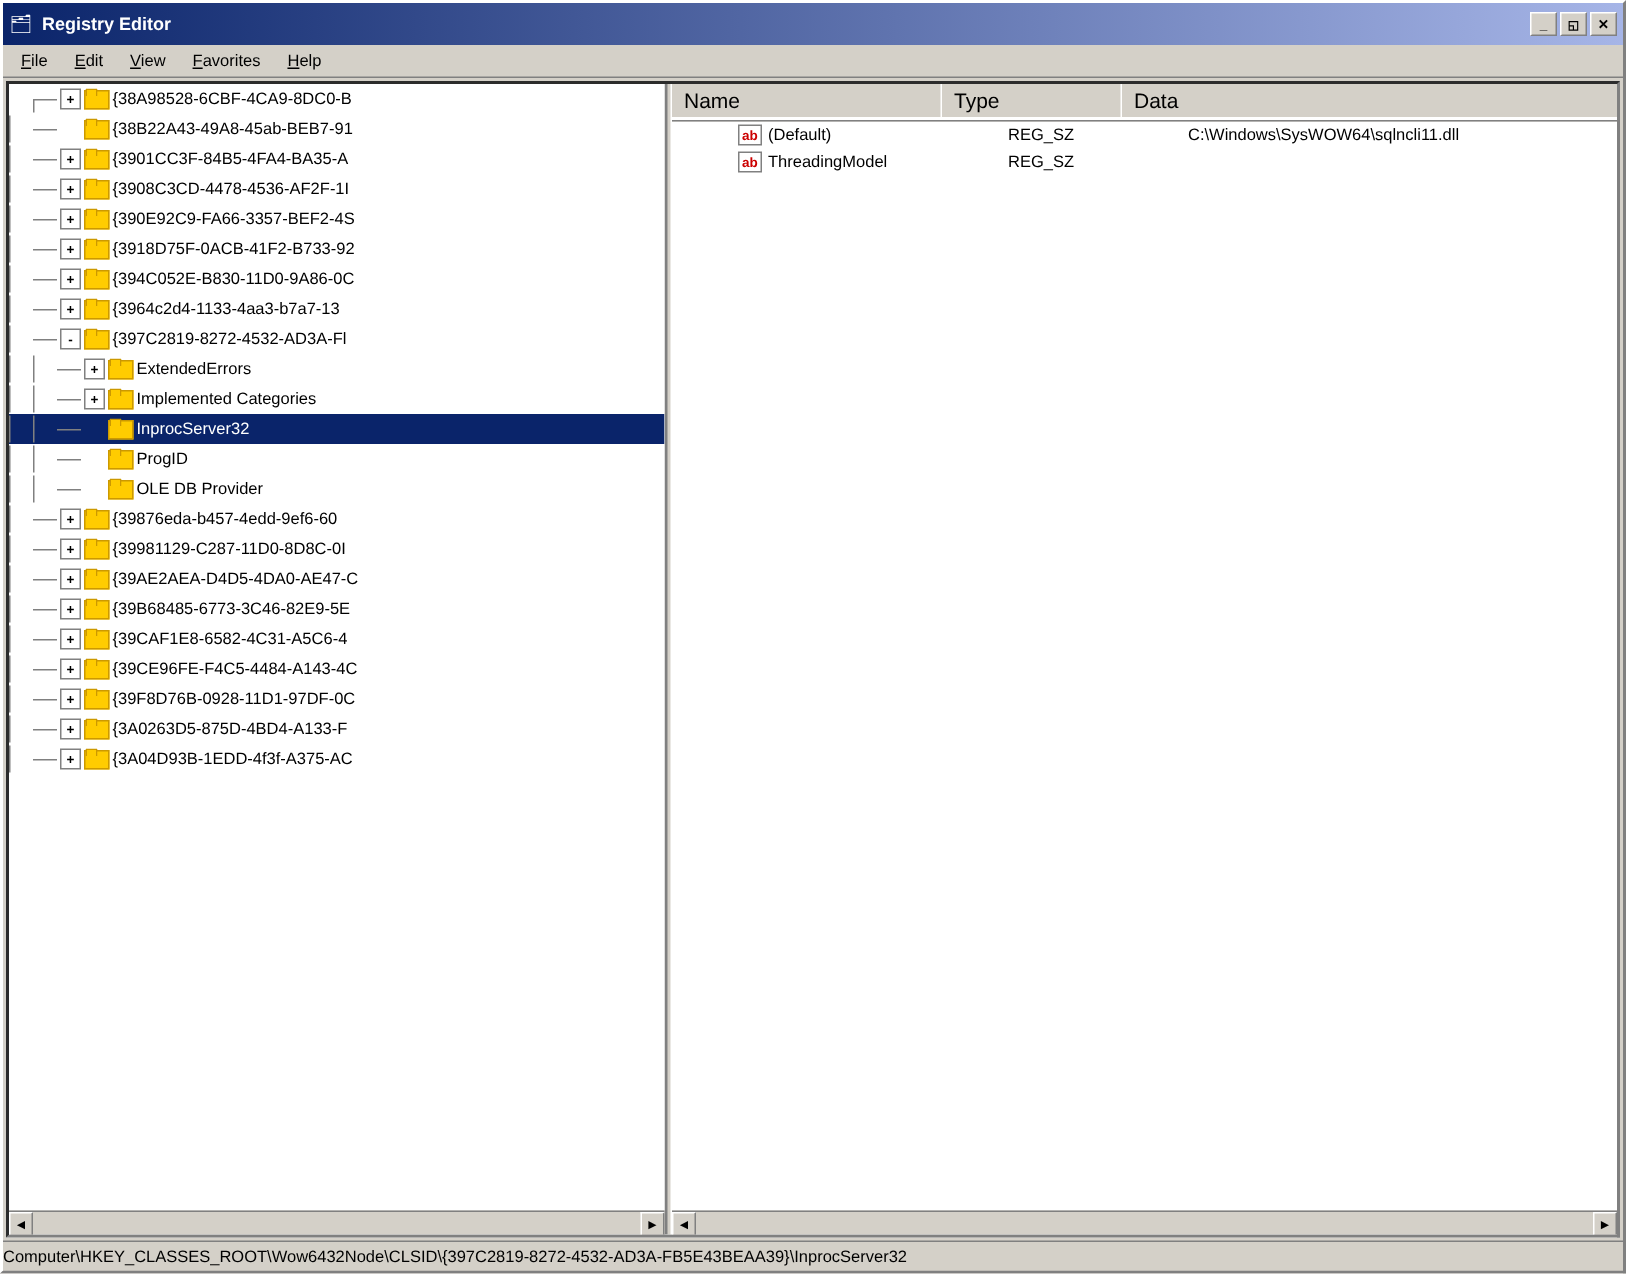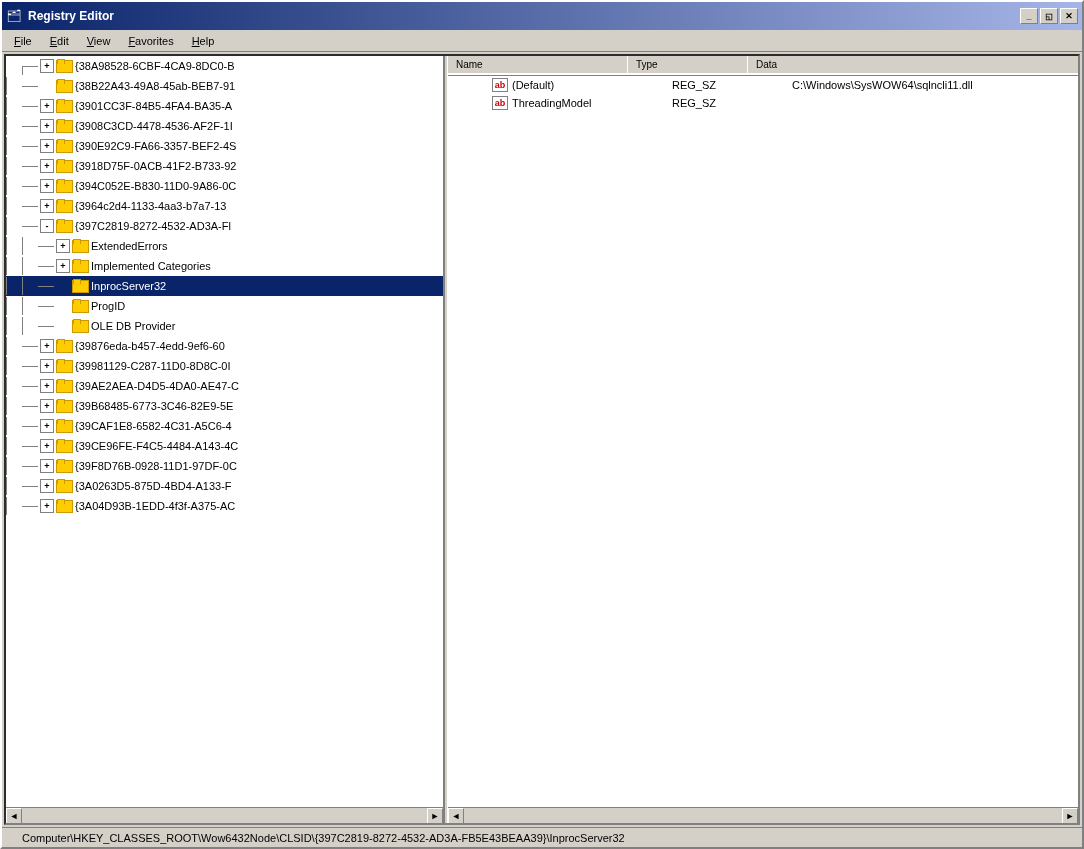--- a/index.html
+++ b/index.html
@@ -78,21 +78,21 @@
     .table-header {
       display: grid;
       grid-template-columns: 180px 120px 1fr;
       background: #d4d0c8;
       border-bottom: 1px solid #808080;
     }
     .col-header {
       padding: 3px 8px;
       border-right: 1px solid #808080;
       font-weight: normal;
-      font-size: 10px;
+      font-size: 14px;
       border-bottom: 2px solid;
       border-color: #808080 #fff #fff #808080;
       cursor: pointer;
     }
     .col-header:last-child { border-right: none; }
 
     
     .table-body { flex: 1; }
     .table-row {
       display: grid;
@@ -185,21 +185,21 @@
       border-radius: 1px 1px 0 0;
     }
 
     
     .status-bar {
       height: 20px;
       background: #d4d0c8;
       border-top: 1px solid #808080;
       display: flex;
       align-items: center;
-      padding: 0 20px;
+      padding: 0 0;
       font-size: 11px;
     }
 
     
     ::-webkit-scrollbar { width: 16px; height: 16px; }
     ::-webkit-scrollbar-track { background: #d4d0c8; }
     ::-webkit-scrollbar-thumb { background: #d4d0c8; border: 1px solid; border-color: #fff #808080 #808080 #fff; }
     ::-webkit-scrollbar-button { background: #d4d0c8; border: 1px solid; border-color: #fff #808080 #808080 #fff; width: 16px; height: 16px; }
     .pane-content {
       flex: 1;

